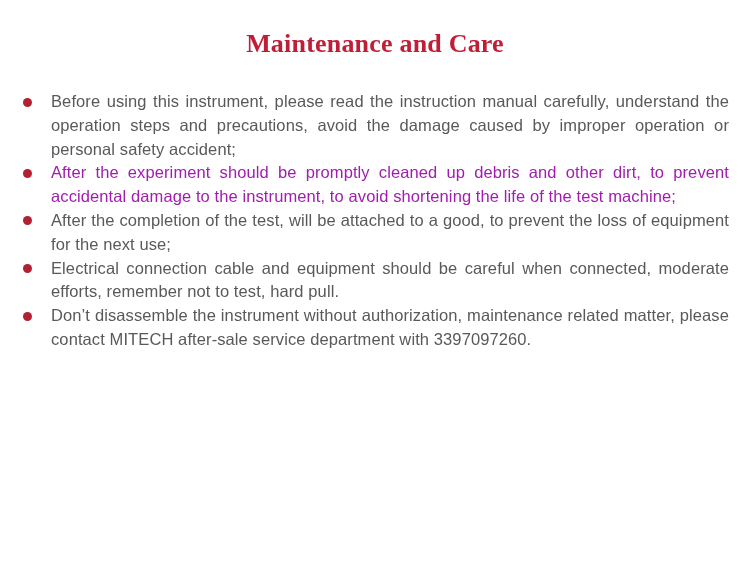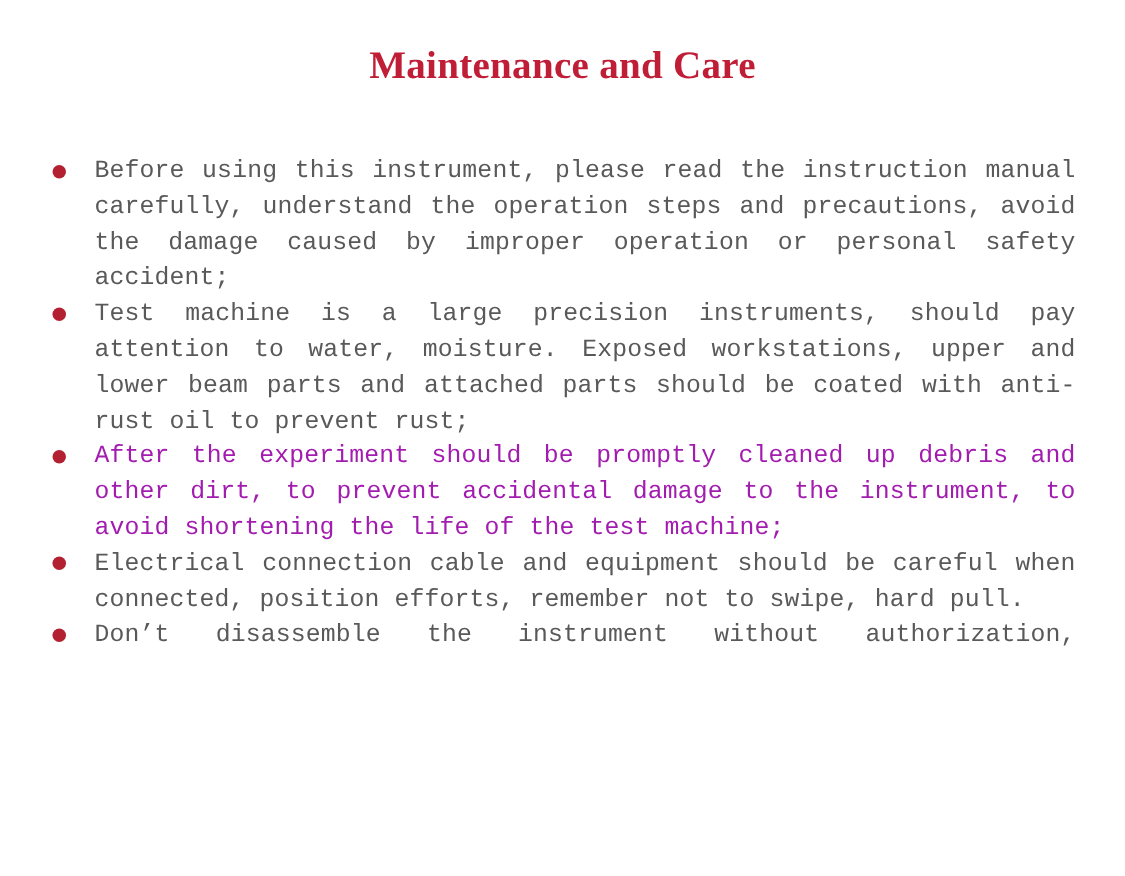--- a/index.html
+++ b/index.html
@@ -21,27 +21,26 @@
     padding-top: 30px;
     text-align: center;
     font-family: "Liberation Serif", "DejaVu Serif", serif;
     font-weight: 700;
     font-size: 26px;
     line-height: 1.1;
     letter-spacing: 0.2px;
   }
   .bullet-list {
     list-style: none;
-    margin: 16px;
+    margin: 4px;
     padding: 0;
     position: absolute;
     top: 86px;
     left: 17px;
     right: 17px;
-    font-family: Liberation Mono, monospace;
   }
   .bullet-item {
     position: relative;
     padding-left: 30px;
     margin: 0;
   }
   .bullet-dot {
     position: absolute;
     left: 2px;
     top: 7.5px;
@@ -67,28 +66,28 @@
 <div class="page" style="background: rgb(255, 255, 255);">
   <h1 class="doc-title" style="color: rgb(192, 30, 55);">Maintenance and Care</h1>
 
   <ul class="bullet-list">
     <li class="bullet-item">
       <span class="bullet-dot" style="background: rgb(179, 32, 50);"></span>
       <span class="bullet-text" style="color: rgb(89, 89, 89);">Before using this instrument, please read the instruction manual carefully, understand the operation steps and precautions, avoid the damage caused by improper operation or personal safety accident;</span>
     </li>
     <li class="bullet-item">
       <span class="bullet-dot" style="background: rgb(179, 32, 50);"></span>
-      <span class="bullet-text" style="color: rgb(89, 89, 89);">Test machine is a large precision instruments, should pay attention to water, moisture. Exposed workstations, upper and lower beam parts and attached parts should be coated with anti-rust oil to prevent rust;</span>
-    </li>
-    <li class="bullet-item">
-      <span class="bullet-dot" style="background: rgb(179, 32, 50);"></span>
       <span class="bullet-text" style="color: #a21caf;">After the experiment should be promptly cleaned up debris and other dirt, to prevent accidental damage to the instrument, to avoid shortening the life of the test machine;</span>
     </li>
     <li class="bullet-item">
       <span class="bullet-dot" style="background: rgb(179, 32, 50);"></span>
-      <span class="bullet-text" style="color: rgb(89, 89, 89);">Electrical connection cable and equipment should be careful when connected, position efforts, remember not to swipe, hard pull.</span>
+      <span class="bullet-text" style="color: rgb(89, 89, 89);">After the completion of the test, will be attached to a good, to prevent the loss of equipment for the next use;</span>
+    </li>
+    <li class="bullet-item">
+      <span class="bullet-dot" style="background: rgb(179, 32, 50);"></span>
+      <span class="bullet-text" style="color: rgb(89, 89, 89);">Electrical connection cable and equipment should be careful when connected, moderate efforts, remember not to test, hard pull.</span>
     </li>
     <li class="bullet-item">
       <span class="bullet-dot" style="background: rgb(179, 32, 50);"></span>
       <span class="bullet-text" style="color: rgb(89, 89, 89);">Don’t disassemble the instrument without authorization, maintenance related matter, please contact MITECH after-sale service department with 3397097260.</span>
     </li>
   </ul>
 </div>
 
 </body></html>

